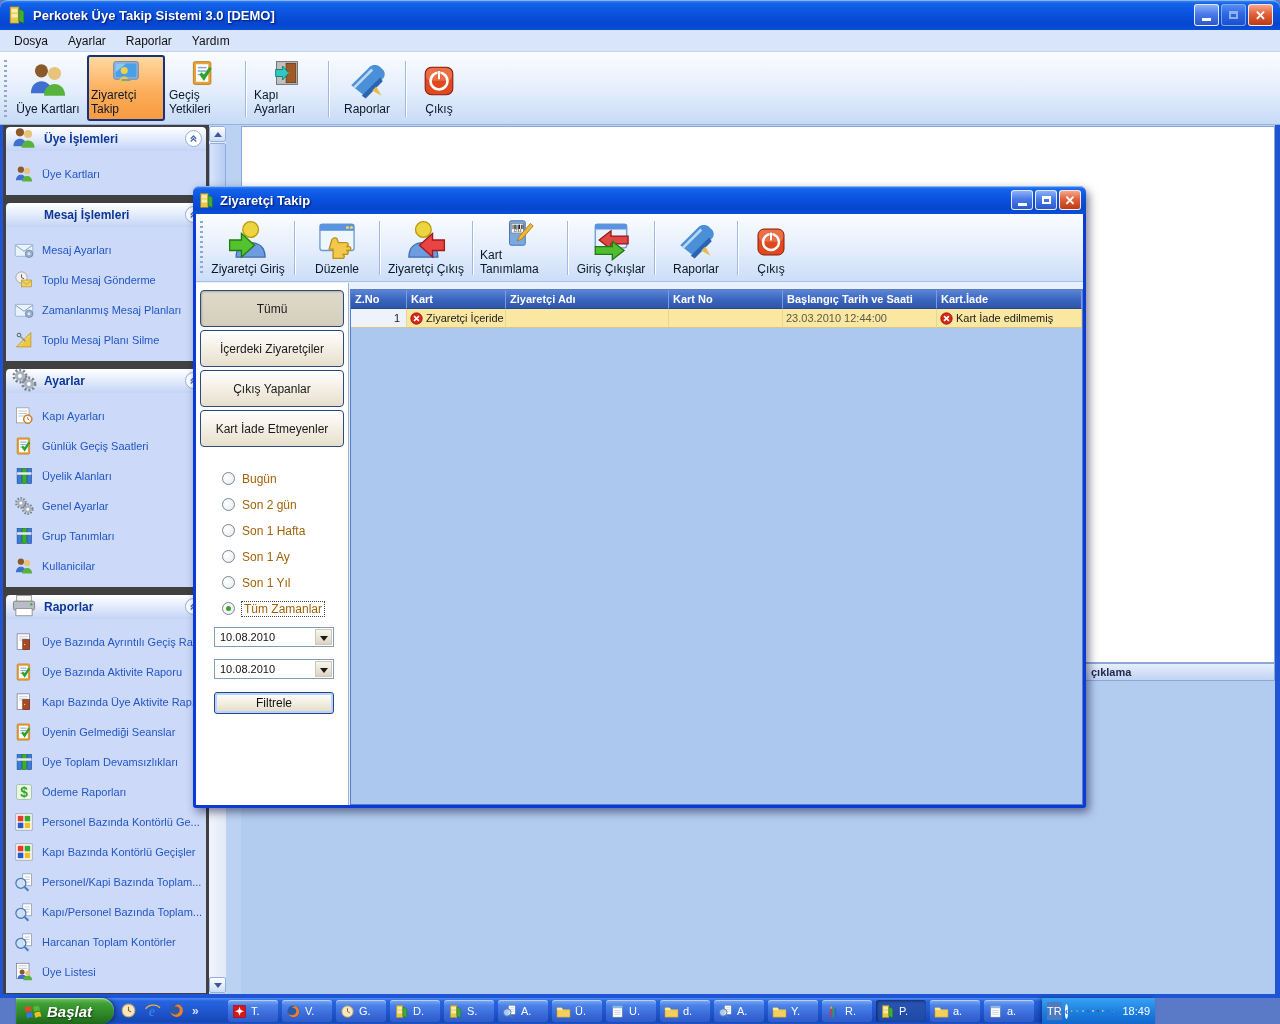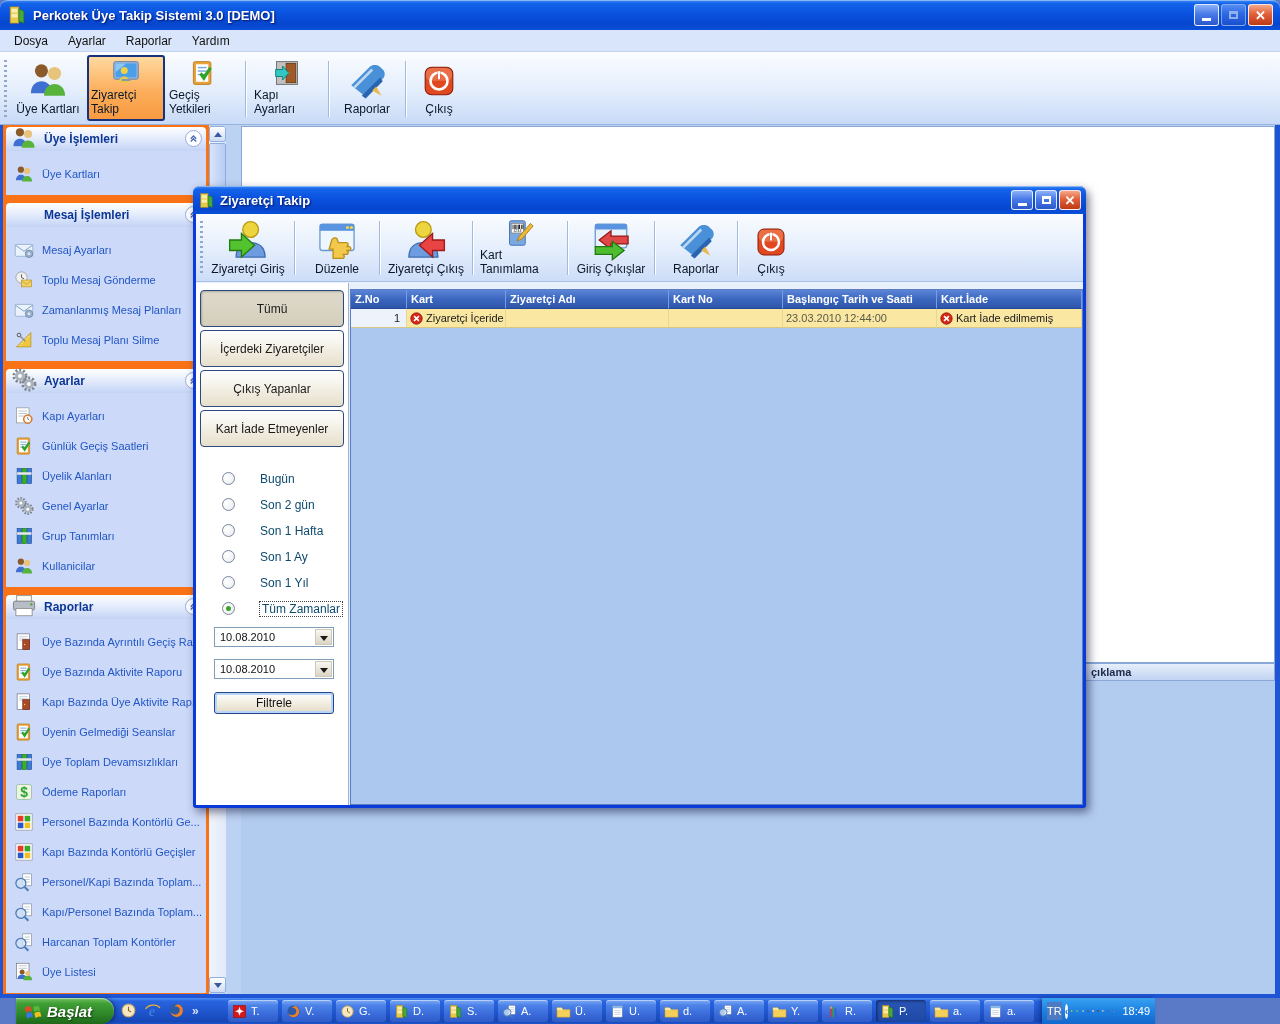--- a/index.html
+++ b/index.html
@@ -30,21 +30,21 @@
 .grip{width:3px;height:58px;margin:8px 2px 0 2px;background:repeating-linear-gradient(180deg,#8fa8cc 0 2px,rgba(0,0,0,0) 2px 5px)}
 .tb-btn{height:66px;margin-top:3px;border-radius:3px;display:flex;flex-direction:column;align-items:center;justify-content:flex-end;
  padding:2px 2px 3px;color:#0a1828;font-size:12px;cursor:pointer;border:2px solid rgba(0,0,0,0)}
 .tb-btn svg{width:44px;height:44px;margin-bottom:1px}
 .tb-btn.sel{border:2px solid #16327e;background:linear-gradient(180deg,#ffd9a0 0%,#fcae5c 55%,#f89a40 100%)}
 .tb-sep{width:1px;height:56px;margin:9px 4px 0;background:#a2bade;box-shadow:1px 0 0 #fff}
 
 
 .frame{position:absolute;left:0;top:125px;width:1280px;height:873px;border-left:3px solid #1f55d4;border-right:5px solid #1f55d4;border-bottom:4px solid #1f55d4;background:#bcd2f2}
 
-.sidebar{position:absolute;left:0;top:0;width:206px;height:869px;background:#f97316;padding:2px 3px 0 3px;overflow:hidden}
+.sidebar{position:absolute;left:0;top:0;width:206px;height:869px;background:#404040;padding:2px 3px 0 3px;overflow:hidden}
 .sec{margin-bottom:8px}
 .sec-h{height:24px;border-radius:4px 4px 0 0;background:linear-gradient(180deg,#ffffff 0%,#dfe8fb 55%,#c4d4f6 100%);
  position:relative;display:flex;align-items:center;padding-left:38px;color:#0d3796;font-weight:bold;font-size:12px;cursor:pointer}
 .sec-h .hic{position:absolute;left:5px;top:-2px;width:26px;height:26px}
 .chev{position:absolute;right:4px;top:3px;width:17px;height:17px;border-radius:50%;background:#fff;border:1px solid #96aede;display:flex;align-items:center;justify-content:center;cursor:pointer}
 .chev svg{width:11px;height:11px}
 .sec-b{background:#ccd9f8;padding:8px 0 6px}
 .sb-item{height:30px;display:flex;align-items:center;gap:8px;padding-left:8px;color:#2156c6;font-size:11px;cursor:pointer;white-space:nowrap;overflow:hidden}
 .sb-item svg{width:20px;height:20px;flex:none}
 
@@ -74,21 +74,21 @@
 .dtb-btn{height:62px;margin-top:3px;display:flex;flex-direction:column;align-items:center;justify-content:flex-end;padding:2px 4px 3px;color:#0a1828;font-size:12px;cursor:pointer}
 .dtb-btn svg{width:42px;height:42px;margin-bottom:1px}
 .dtb-sep{width:1px;height:54px;margin:7px 3px 0;background:#a2bade;box-shadow:1px 0 0 #fff}
 .dlg-main{position:absolute;left:0;top:69px;right:0;bottom:0}
 .fpanel{position:absolute;left:0;top:0;width:153px;bottom:0;background:#fff;border-right:1px solid #9ab2d8;padding-top:7px}
 .fbtn{margin:0 4px 3px;height:37px;border:1px solid #2a4a80;border-radius:4px;font-size:12px;color:#1a1a1a;
  display:flex;align-items:center;justify-content:center;text-align:center;cursor:pointer;
  background:linear-gradient(180deg,#ffffff 0%,#f3efe4 50%,#e6dfcc 100%)}
 .fbtn.pressed{background:linear-gradient(180deg,#dfdaca 0%,#d4cebc 100%);box-shadow:inset 1px 1px 2px rgba(0,0,0,.22)}
 .radios{margin-top:24px}
-.radio-row{display:flex;align-items:center;gap:25px;height:15px;margin:0 0 11px 26px;font-size:12px;color:#0c4a6e;cursor:pointer}
+.radio-row{display:flex;align-items:center;gap:7px;height:15px;margin:0 0 11px 26px;font-size:12px;color:#a16207;cursor:pointer}
 .rdot{width:13px;height:13px;border-radius:50%;border:1px solid #78869a;background:radial-gradient(circle at 35% 35%,#fff,#e6eaee);flex:none}
 .rdot.sel::after{content:"";display:block;width:5px;height:5px;margin:3px;border-radius:50%;background:#3da328}
 .focus-lbl{outline:1px dotted #444;padding:0 2px}
 .combo{margin:0 0 0 18px;width:120px;height:20px;border:1px solid #7f9db9;background:#fff;position:relative;display:flex;align-items:center;padding-left:5px;font-size:11px;color:#111;cursor:pointer}
 .combo .arr{position:absolute;right:1px;top:1px;bottom:1px;width:17px;background:linear-gradient(180deg,#f8f6f0,#dcd5c4);border:1px solid #cfc8b8;display:flex;justify-content:center}
 .combo .arr::after{content:"";width:0;height:0;border:4px solid rgba(0,0,0,0);border-top:5px solid #1a1a1a;margin-top:6px}
 .go-btn{margin:13px 0 0 18px;width:120px;height:22px;border:1px solid #24468c;border-radius:3px;font-size:12px;color:#111;cursor:pointer;
  background:linear-gradient(180deg,#ffffff 0%,#f1ecdf 55%,#e2dac6 100%);box-shadow:inset 0 0 0 2px #b8d4f8;display:flex;align-items:center;justify-content:center}
 .tarea{position:absolute;left:154px;top:6px;right:0;bottom:0;background:#adc8ee;border:1px solid #5a7cc0;overflow:hidden}
 .tgrid{display:grid;grid-template-columns:56px 99px 163px 114px 154px 1fr}

